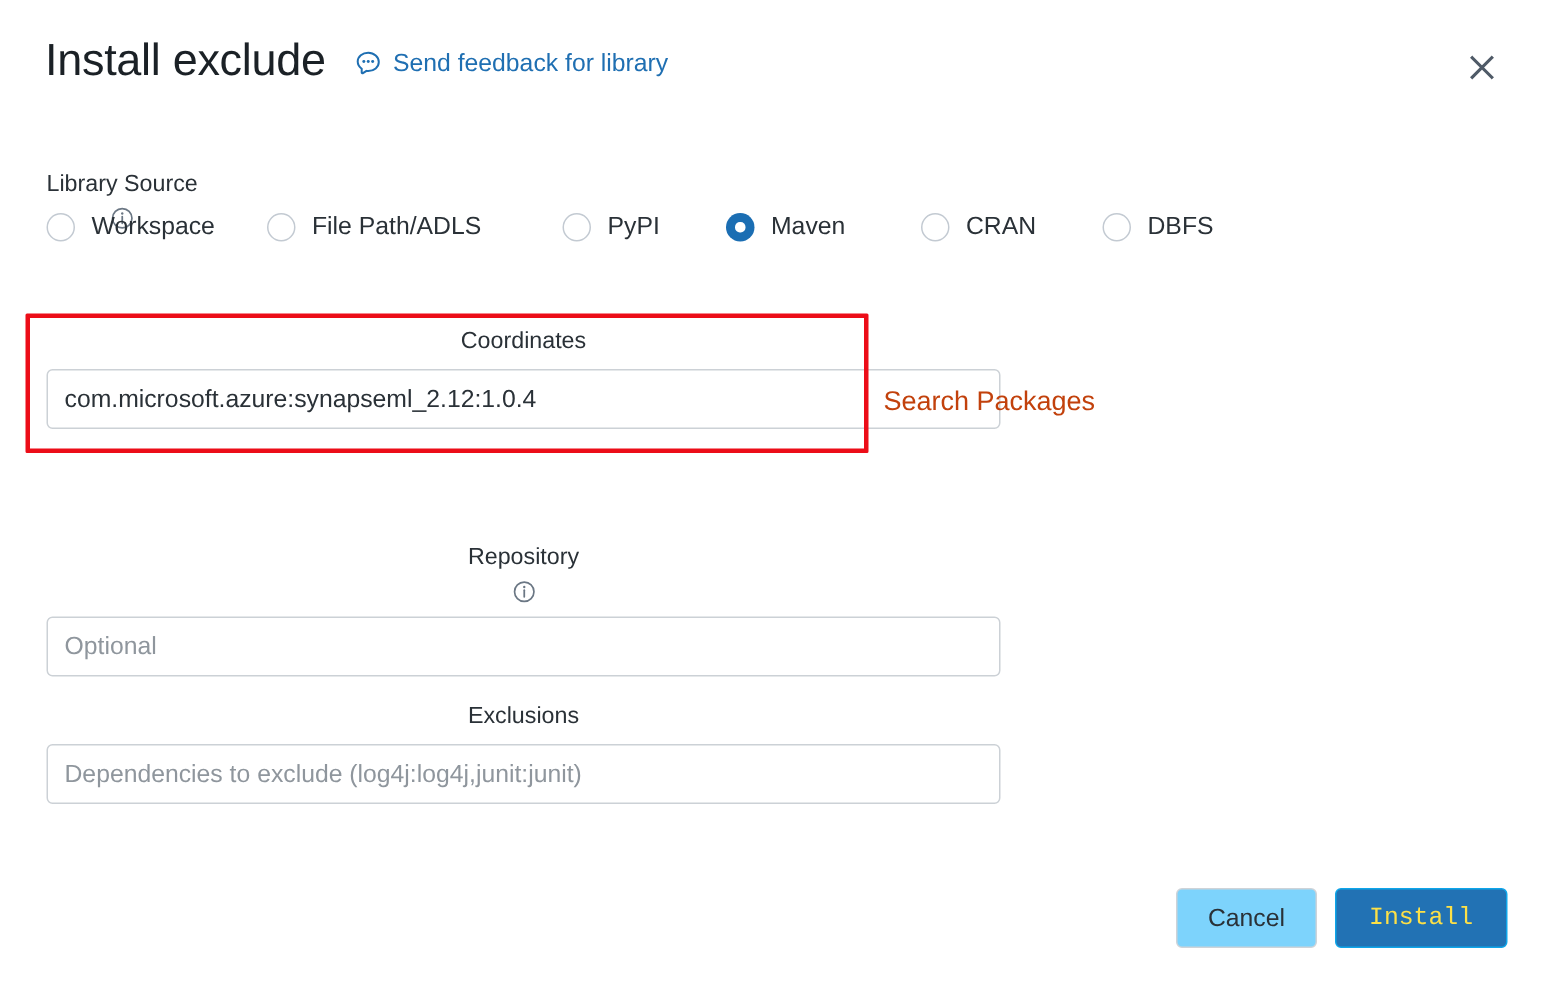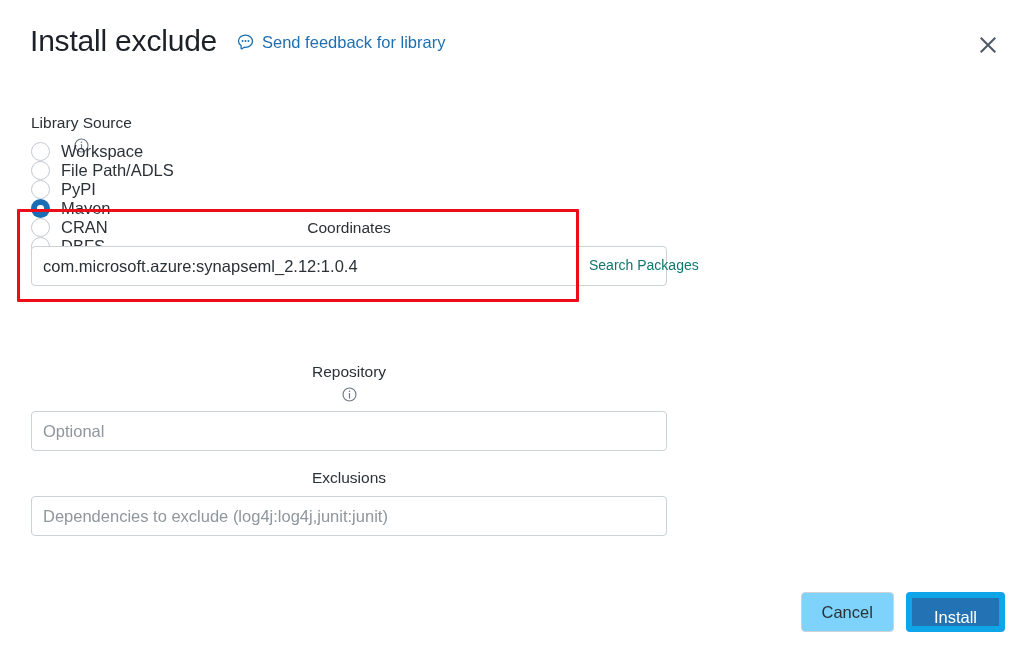--- a/index.html
+++ b/index.html
@@ -84,23 +84,22 @@
   .source-block {
     position: absolute;
     left: 31px;
     top: 114px;
   }
   .radio-row {
     position: absolute;
     left: 31px;
     top: 142px;
     display: flex;
-    align-items: flex-start;
+    align-items: flex-end;
     width: 970px;
-    flex-direction: column;
   }
   .radio-item {
     display: flex;
     align-items: center;
     cursor: pointer;
     white-space: nowrap;
   }
   .radio-item .dot {
     width: 19px; height: 19px;
     border-radius: 50%;
@@ -147,22 +146,22 @@
   .text-input::placeholder { color: #8f969d; }
 
   #group-coordinates { top: 219px; }
   #group-repository  { top: 363px; }
   #group-exclusions  { top: 469px; }
 
   .search-packages-link {
     position: absolute;
     left: 589px;
     top: 257px;
-    font-size: 14px;
-    color: #0f766e;
+    font-size: 18px;
+    color: #c2410c;
     cursor: pointer;
     white-space: nowrap;
   }
 
   
   .annotation-box {
     position: absolute;
     left: 17px;
     top: 209px;
     width: 562px;
@@ -191,23 +190,24 @@
     line-height: 38px;
     white-space: nowrap;
   }
   .btn-cancel {
     background: #7dd3fc;
     border: 1px solid #ced3d8;
     color: #2a3137;
   }
   .btn-install {
     background: #2272b4;
-    border: 6px solid #0ea5e9;
-    color: #ffffff;
+    border: 1px solid #0ea5e9;
+    color: #fde047;
     padding: 0 22px;
+    font-family: Liberation Mono, monospace;
   }
 </style>
 </head>
 <body>
 
 <div class="dialog-header">
 
   <div class="dialog-title">Install exclude</div>
 
   <div class="feedback-link-wrap">

